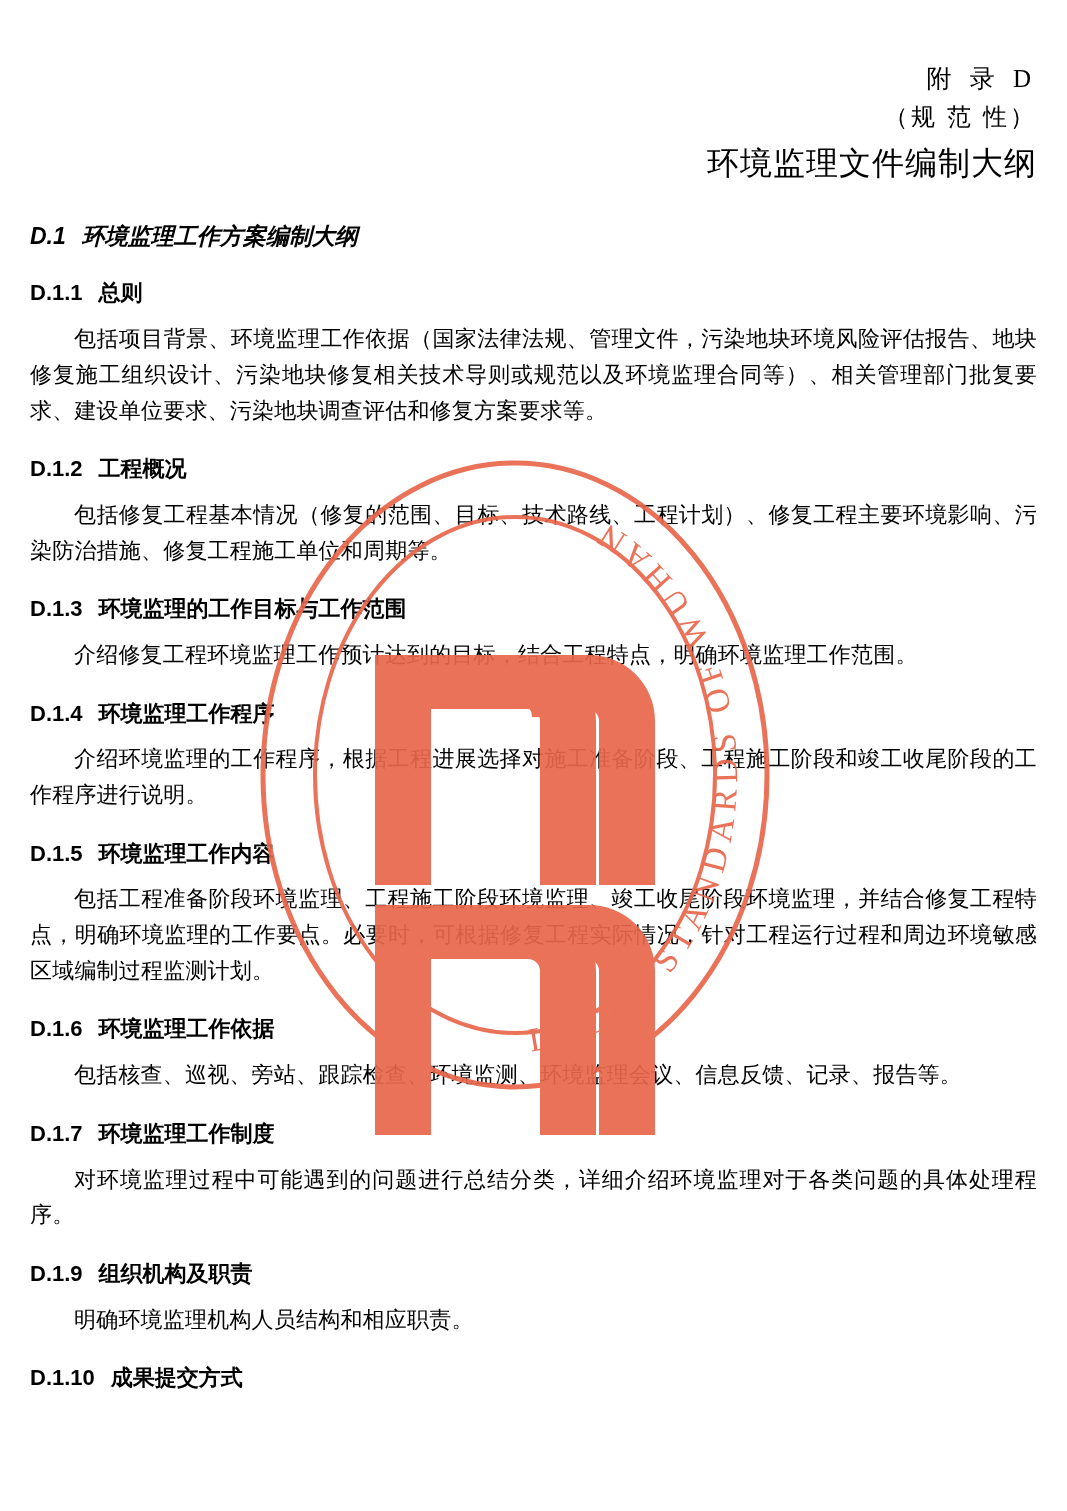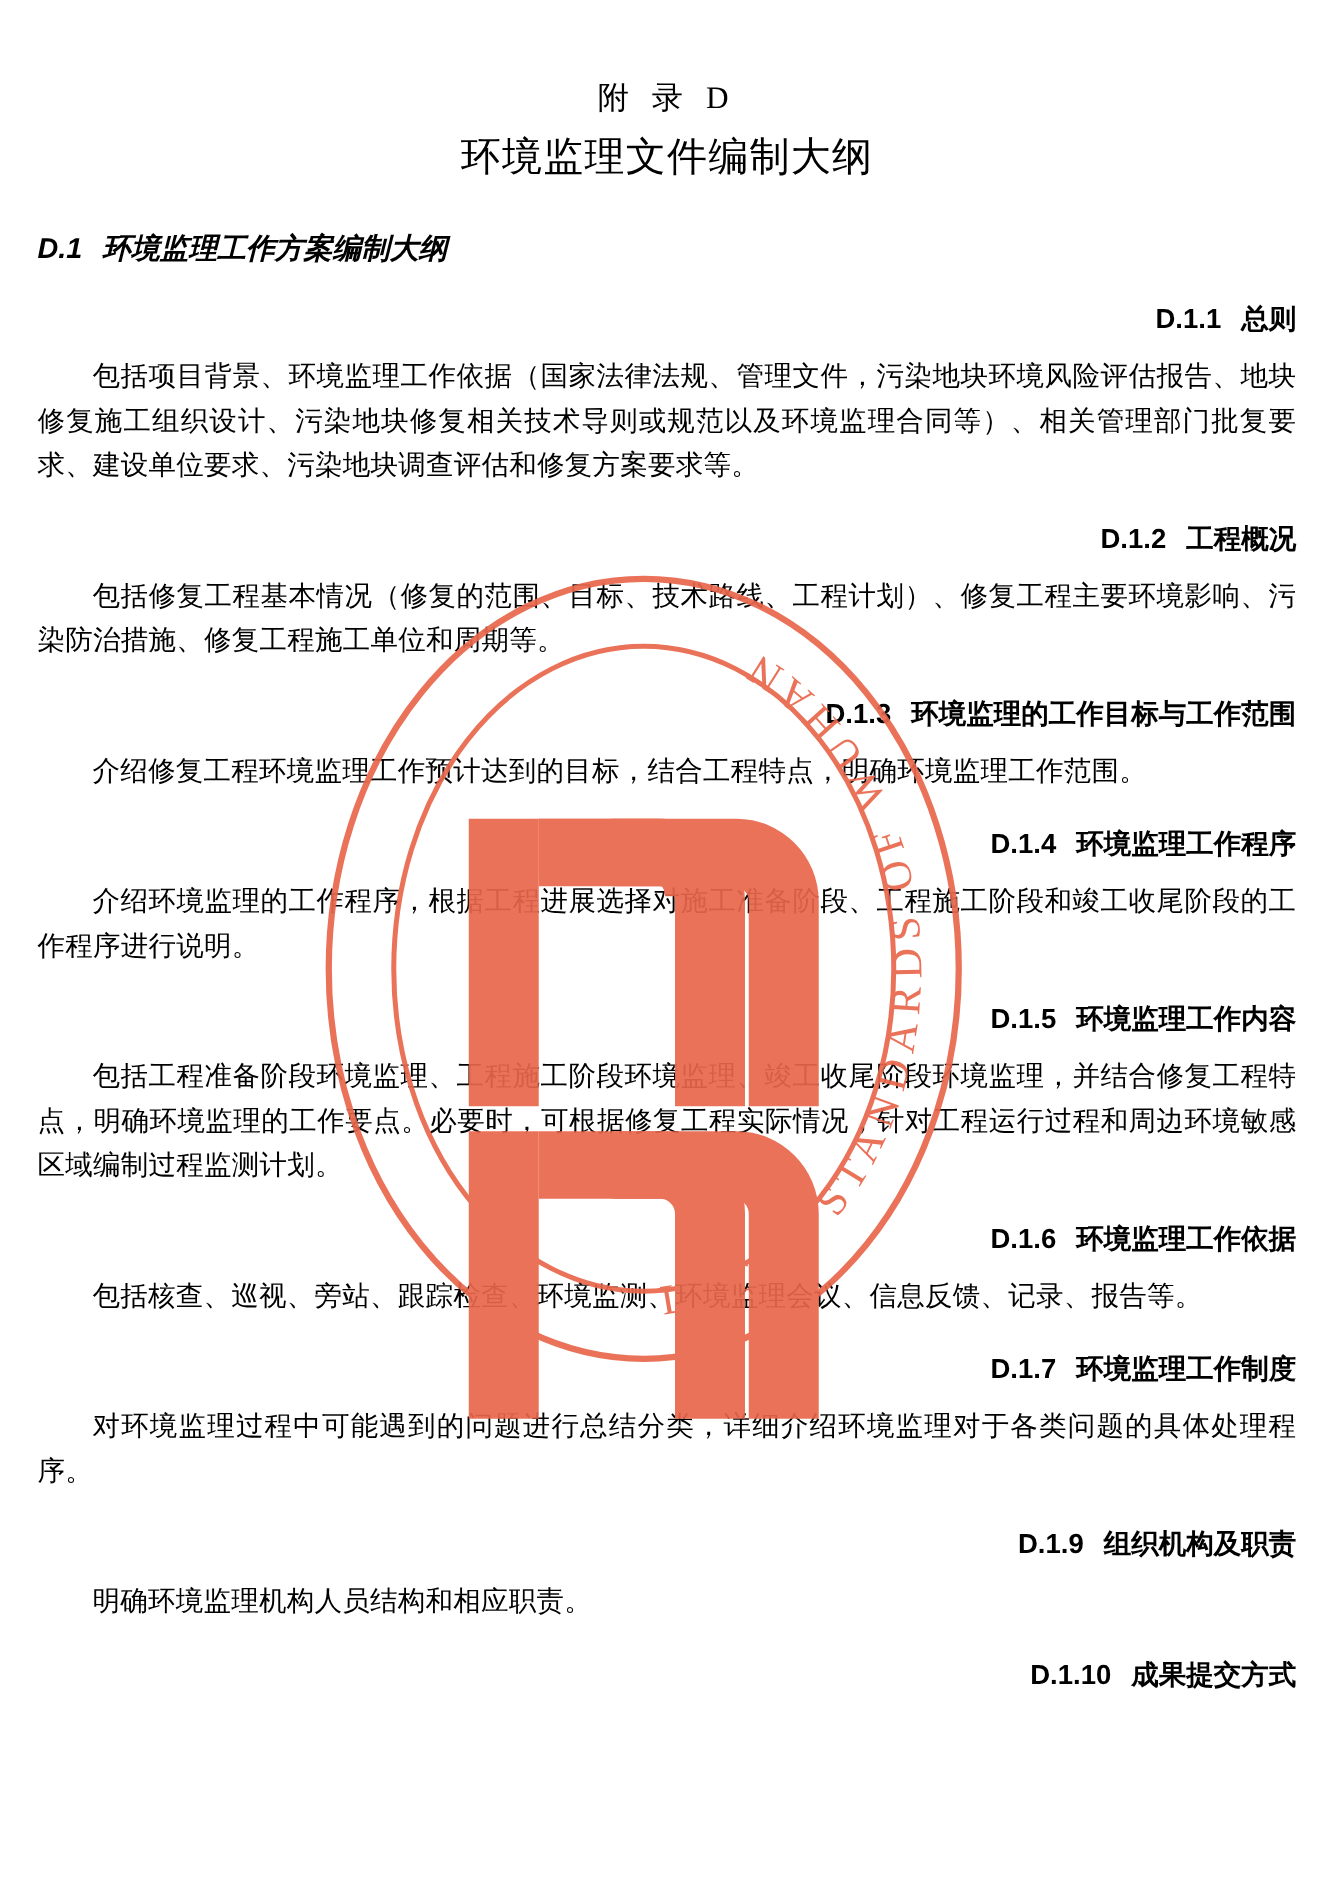--- a/index.html
+++ b/index.html
@@ -34,21 +34,21 @@
     opacity: 0.92;
   }
   .watermark svg { display: block; width: 100%; height: 100%; }
 
   
   .content {
     position: relative;
     z-index: 1;
   }
   .title-block {
-    text-align: center;
+    text-align: right;
     margin-bottom: 30px;
   }
   .title-main {
     font-size: 25px;
     letter-spacing: 6px;
     font-weight: 400;
     line-height: 1.5;
   }
   .title-sub {
     font-size: 24px;
@@ -69,21 +69,20 @@
     font-family: "Liberation Sans", "DejaVu Sans", sans-serif;
     font-style: italic;
   }
   h3.subsec {
     font-size: 22px;
     font-weight: bold;
     margin: 26px 0 0 0;
     padding: 0;
     line-height: 1.4;
     font-family: "Liberation Sans", "DejaVu Sans", sans-serif;
-    text-align: right;
   }
   .num {
     display: inline-block;
     margin-right: 16px;
   }
   p.para {
     font-size: 22px;
     line-height: 1.62;
     margin: 12px 0 0 0;
     text-indent: 44px;
@@ -121,20 +120,21 @@
       <text font-family="Liberation Serif, serif" font-size="34" fill="#E8674C" letter-spacing="7">
         <textPath href="#wmtextpath" startOffset="26%" aria-label="LOCAL STANDARDS OF WUHAN">LOCAL STANDARDS OF WUHAN</textPath>
       </text>
     </svg>
   </div>
 
   <div class="content">
 
     <div class="title-block">
       <div class="title-main">附 录 D</div>
+      <div class="title-sub">（规 范 性）</div>
       <div class="title-name">环境监理文件编制大纲</div>
     </div>
 
     <h2 class="sec">
       <span class="num">D.1</span><span>环境监理工作方案编制大纲</span>
     </h2>
 
     <h3 class="subsec">
       <span class="num">D.1.1</span><span>总则</span>
     </h3>

